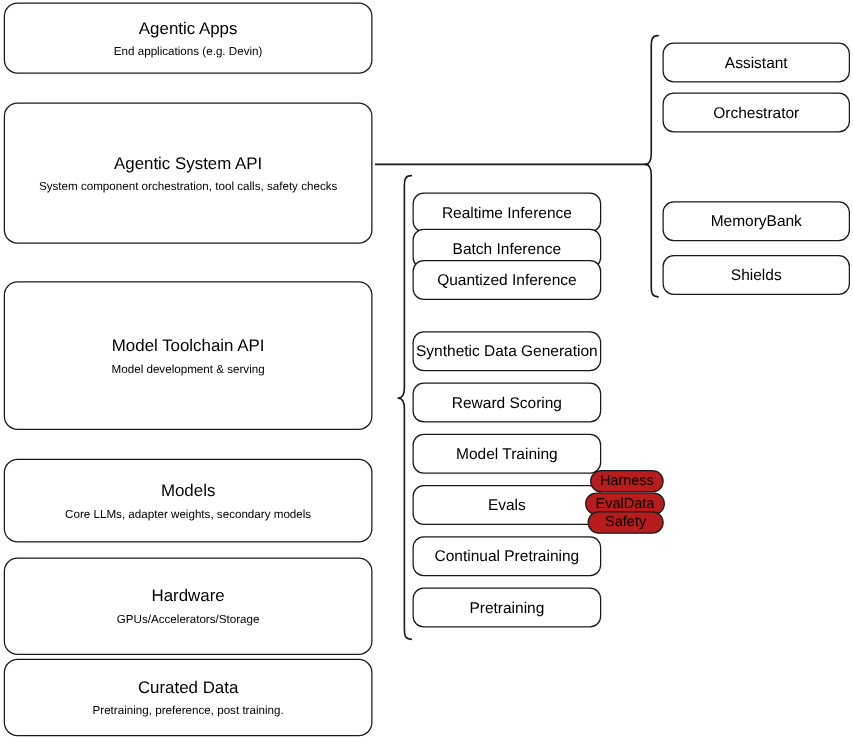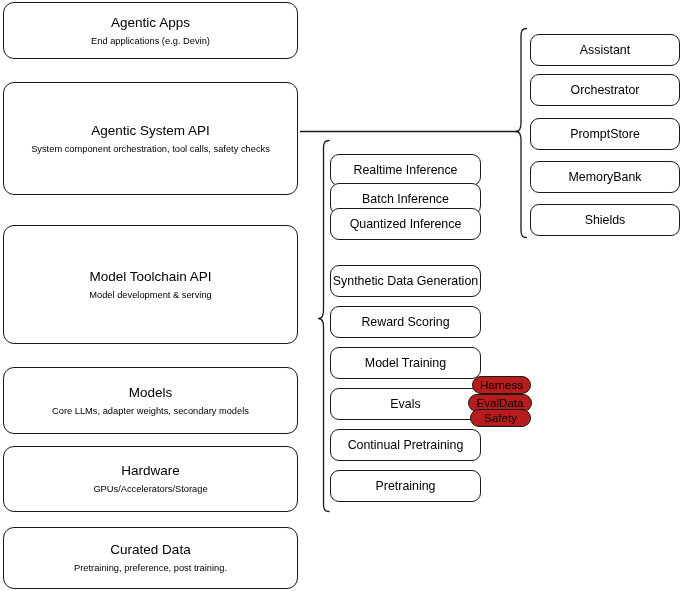--- a/index.html
+++ b/index.html
@@ -146,21 +146,21 @@
   <div class="layer-box" style="left:3px; top:225px; width:295px; height:119px;">
     <div class="layer-title">Model Toolchain API</div>
     <div class="layer-sub">Model development &amp; serving</div>
   </div>
 
   <div class="layer-box" style="left:3px; top:367px; width:295px; height:67px;">
     <div class="layer-title">Models</div>
     <div class="layer-sub">Core LLMs, adapter weights, secondary models</div>
   </div>
 
-  <div class="layer-box" style="left:3px; top:446px; width:295px; height:66px;">
+  <div class="layer-box" style="left:3px; top:446px; width:295px; height:78px;">
     <div class="layer-title">Hardware</div>
     <div class="layer-sub">GPUs/Accelerators/Storage</div>
   </div>
 
   <div class="layer-box" style="left:3px; top:527px; width:295px; height:62px;">
     <div class="layer-title">Curated Data</div>
     <div class="layer-sub">Pretraining, preference, post training.</div>
   </div>
 
   <div class="item-box" style="left:330px; top:154px; width:151px; height:32px;">Realtime Inference</div>
@@ -184,19 +184,18 @@
   <div class="badge-pill" style="left:472px; top:376px; width:59px; height:18px;">Harness</div>
 
   <div class="badge-pill" style="left:468px; top:394px; width:64px; height:18px;">EvalData</div>
 
   <div class="badge-pill" style="left:470px; top:409px; width:61px; height:18px;">Safety</div>
 
   <div class="item-box" style="left:530px; top:34px; width:150px; height:32px;">Assistant</div>
 
   <div class="item-box" style="left:530px; top:74px; width:150px; height:32px;">Orchestrator</div>
 
-  <div class="item-box" style="left:530px; top:118px; width:150px; height:32px;">PromptStore</div>
 
   <div class="item-box" style="left:530px; top:161px; width:150px; height:32px;">MemoryBank</div>
 
   <div class="item-box" style="left:530px; top:204px; width:150px; height:32px;">Shields</div>
 
 </div>
 
 </body></html>

